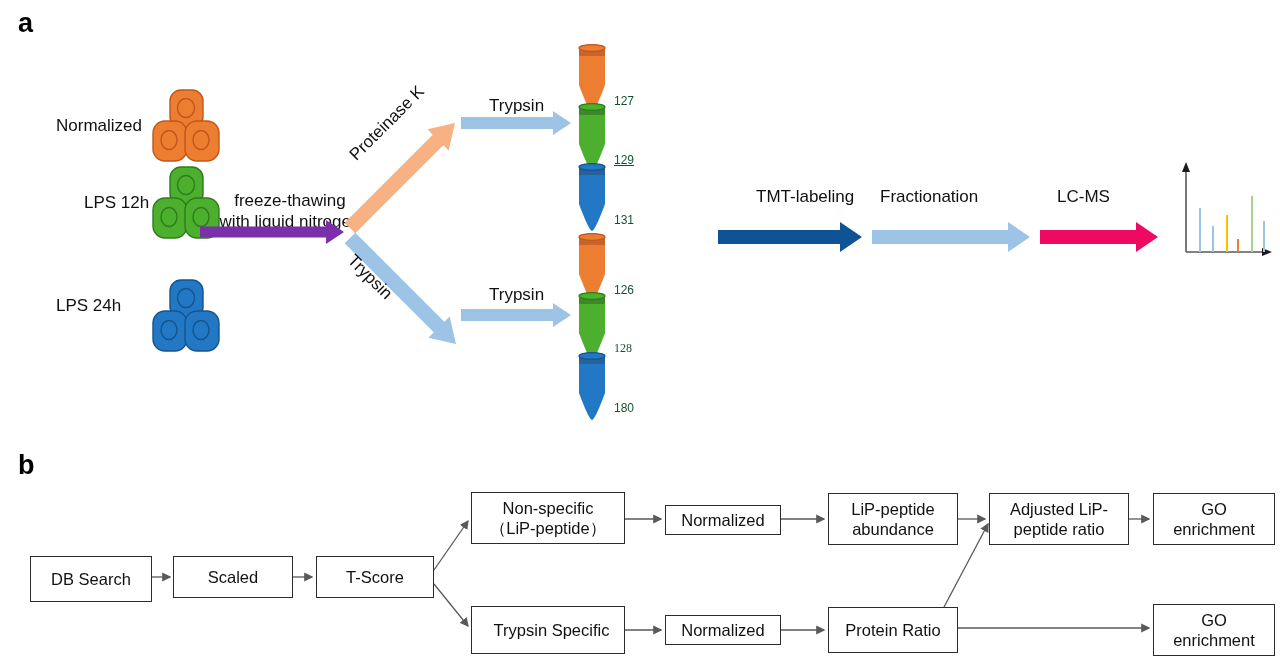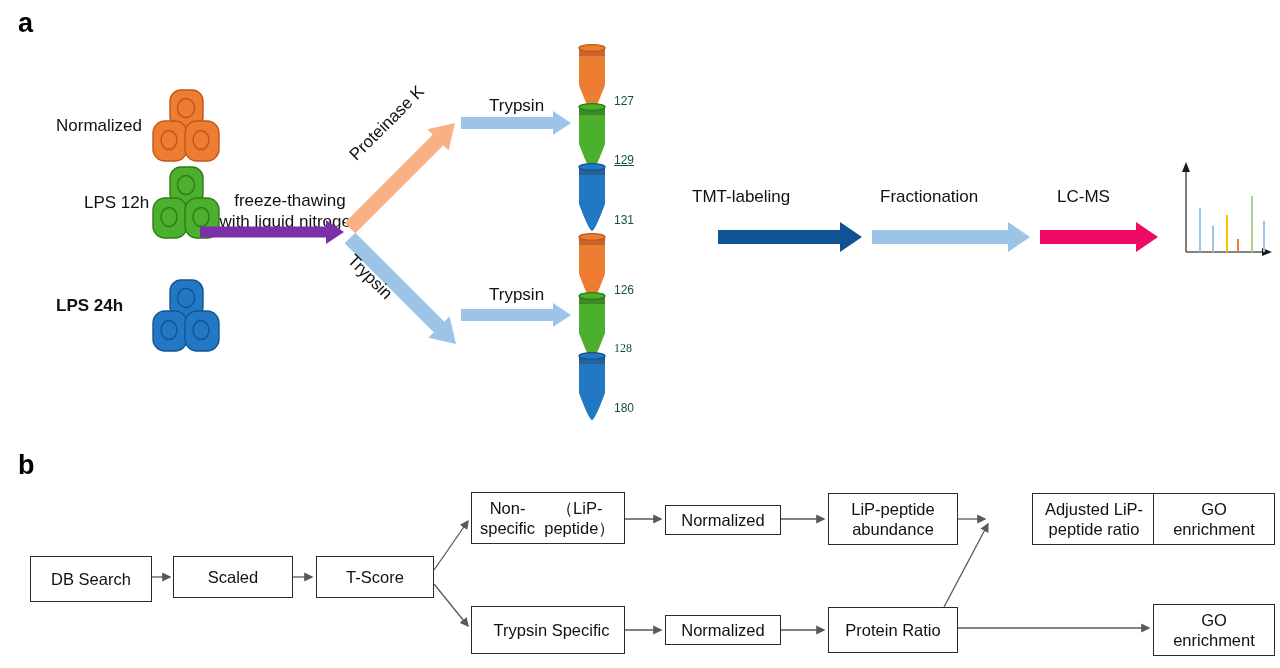--- a/index.html
+++ b/index.html
@@ -64,21 +64,21 @@
 </style>
 </head>
 <body>
 
 <div id="canvas">
 
   <div class="abs panel-label" style="left:18px; top:10px;">a</div>
 
   <div class="abs txt" style="left:56px; top:115px;">Normalized</div>
   <div class="abs txt" style="left:56px; top:192px;margin-left:28px;">LPS 12h</div>
-  <div class="abs txt" style="left:56px; top:295px;font-weight:bold;">LPS 24h</div>
+  <div class="abs txt" style="left:56px; top:295px;">LPS 24h</div>
 
   <svg class="layer" style="left:150px; top:88px; width:72px; height:78px;" viewBox="0 0 72 78">
     <g id="cluster-u">
         <rect x="20" y="2" width="33" height="38" rx="11" ry="11" fill="#ED7D31" stroke="#C2561B" stroke-width="1.4"></rect>
         <rect x="3" y="33" width="34" height="40" rx="12" ry="12" fill="#ED7D31" stroke="#C2561B" stroke-width="1.4"></rect>
         <rect x="35" y="33" width="34" height="40" rx="12" ry="12" fill="#ED7D31" stroke="#C2561B" stroke-width="1.4"></rect>
         <ellipse cx="36" cy="20" rx="8.5" ry="9.5" fill="#ED7D31" stroke="#C2561B" stroke-width="1.4"></ellipse>
         <ellipse cx="19" cy="52" rx="8" ry="9.5" fill="#ED7D31" stroke="#C2561B" stroke-width="1.4"></ellipse>
         <ellipse cx="51" cy="52" rx="8" ry="9.5" fill="#ED7D31" stroke="#C2561B" stroke-width="1.4"></ellipse>
       </g>
@@ -199,51 +199,51 @@
   <div class="abs txt" style="left:489px; top:95px;">Trypsin</div>
   <div class="abs txt" style="left:489px; top:284px;">Trypsin</div>
 
   <div class="abs tube-num" style="left:614px; top:58px;">127</div>
   <div class="abs tube-num" style="left:614px; top:117px;text-decoration:underline;">129</div>
   <div class="abs tube-num" style="left:614px; top:177px;">131</div>
   <div class="abs tube-num" style="left:614px; top:247px;">126</div>
   <div class="abs tube-num" style="left:614px; top:305px;font-family:Liberation Serif, serif;">128</div>
   <div class="abs tube-num" style="left:614px; top:365px;">180</div>
 
-  <div class="abs txt" style="left:692px; top:186px;">TMT-labeling</div>
+  <div class="abs txt" style="left:756px; top:186px;">TMT-labeling</div>
   <div class="abs txt" style="left:880px; top:186px;">Fractionation</div>
   <div class="abs txt" style="left:1057px; top:186px;">LC-MS</div>
 
   <div class="abs panel-label" style="left:18px; top:452px;">b</div>
 
   <div class="fc-box" style="left:30px; top:556px; width:122px; height:46px;">DB Search</div>
 
   <div class="fc-box" style="left:316px; top:556px; width:118px; height:42px;">T-Score</div>
 
   <div class="fc-box" style="left:173px; top:556px; width:120px; height:42px;">Scaled</div>
 
-  <div class="fc-box" style="left:471px; top:492px; width:154px; height:52px; flex-direction:row;">
+  <div class="fc-box" style="left:471px; top:492px; width:154px; height:52px; flex-direction:column;">
     <span>Non-specific</span>
     <span>（LiP-peptide）</span>
   </div>
 
   <div class="fc-box" style="left:471px; top:606px; width:154px; height:48px;padding-left:11px;">Trypsin Specific</div>
 
   <div class="fc-box" style="left:665px; top:505px; width:116px; height:30px;">Normalized</div>
 
   <div class="fc-box" style="left:665px; top:615px; width:116px; height:30px;">Normalized</div>
 
   <div class="fc-box" style="left:828px; top:607px; width:130px; height:46px;">Protein Ratio</div>
 
   <div class="fc-box" style="left:828px; top:493px; width:130px; height:52px; flex-direction:column;">
     <span>LiP-peptide</span>
     <span>abundance</span>
   </div>
 
-  <div class="fc-box" style="left:989px; top:493px; width:124px; height:52px; flex-direction:column;margin-left:43px;">
+  <div class="fc-box" style="left:989px; top:493px; width:140px; height:52px; flex-direction:column;">
     <span>Adjusted LiP-</span>
     <span>peptide ratio</span>
   </div>
 
   <div class="fc-box" style="left:1153px; top:493px; width:122px; height:52px; flex-direction:column;">
     <span>GO</span>
     <span>enrichment</span>
   </div>
 
   <div class="fc-box" style="left:1153px; top:604px; width:122px; height:52px; flex-direction:column;">

